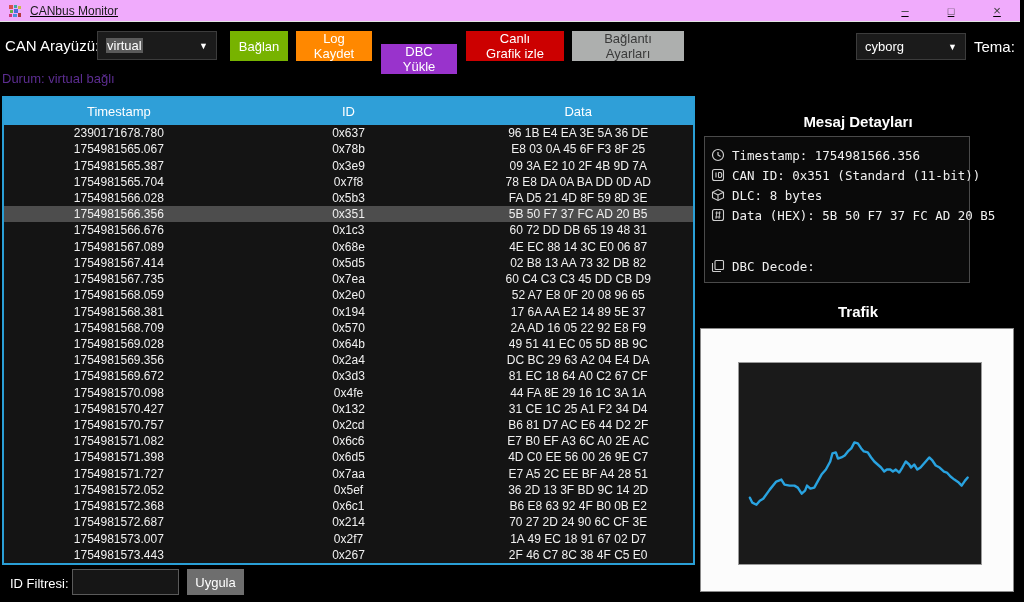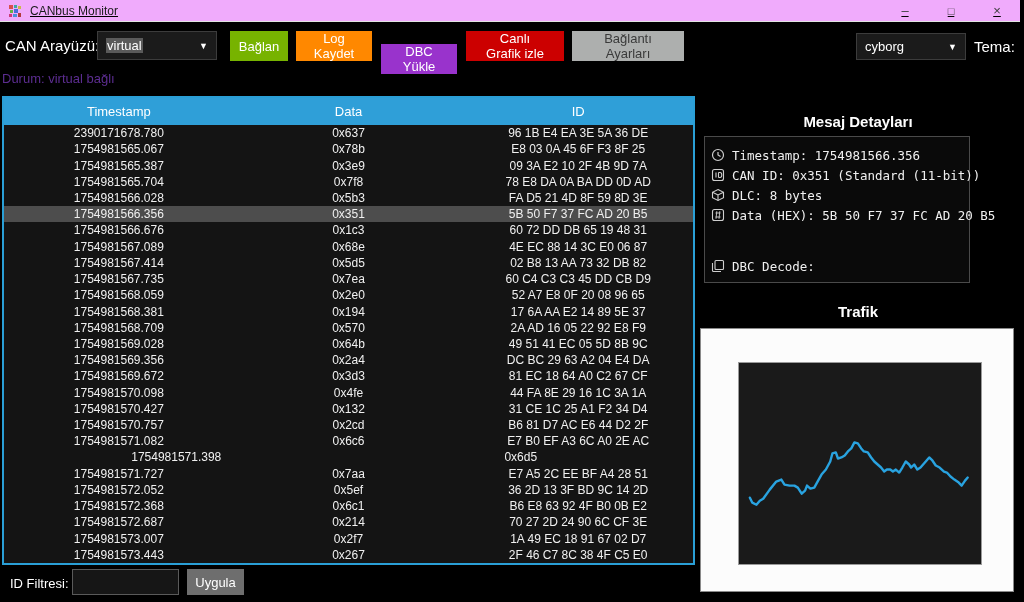--- a/index.html
+++ b/index.html
@@ -135,22 +135,22 @@
   <span>cyborg</span>
   <span class="arrow">▼</span>
 </div>
 <span class="lbl-theme">Tema:</span>
 
 <div class="status-line" id="status-line" style="color: rgb(92, 45, 145);">Durum: virtual bağlı</div>
 
 <div class="msg-table">
   <div class="msg-head" id="msg-head" style="background: rgb(47, 159, 216);">
     <div class="hc">Timestamp</div>
+    <div class="hc">ID</div>
     <div class="hc">Data</div>
-    <div class="hc">ID</div>
   </div>
   <div class="msg-body" id="msg-body">
       <div class="msg-row">
         <div class="c">2390171678.780</div>
         <div class="c">0x637</div>
         <div class="c">96 1B E4 EA 3E 5A 36 DE</div>
       </div>
       <div class="msg-row">
         <div class="c">1754981565.067</div>
         <div class="c">0x78b</div>
@@ -242,20 +242,21 @@
         <div class="c">B6 81 D7 AC E6 44 D2 2F</div>
       </div>
       <div class="msg-row">
         <div class="c">1754981571.082</div>
         <div class="c">0x6c6</div>
         <div class="c">E7 B0 EF A3 6C A0 2E AC</div>
       </div>
       <div class="msg-row">
         <div class="c">1754981571.398</div>
         <div class="c">0x6d5</div>
+        <div class="c">4D C0 EE 56 00 26 9E C7</div>
       </div>
       <div class="msg-row">
         <div class="c">1754981571.727</div>
         <div class="c">0x7aa</div>
         <div class="c">E7 A5 2C EE BF A4 28 51</div>
       </div>
       <div class="msg-row">
         <div class="c">1754981572.052</div>
         <div class="c">0x5ef</div>
         <div class="c">36 2D 13 3F BD 9C 14 2D</div>

